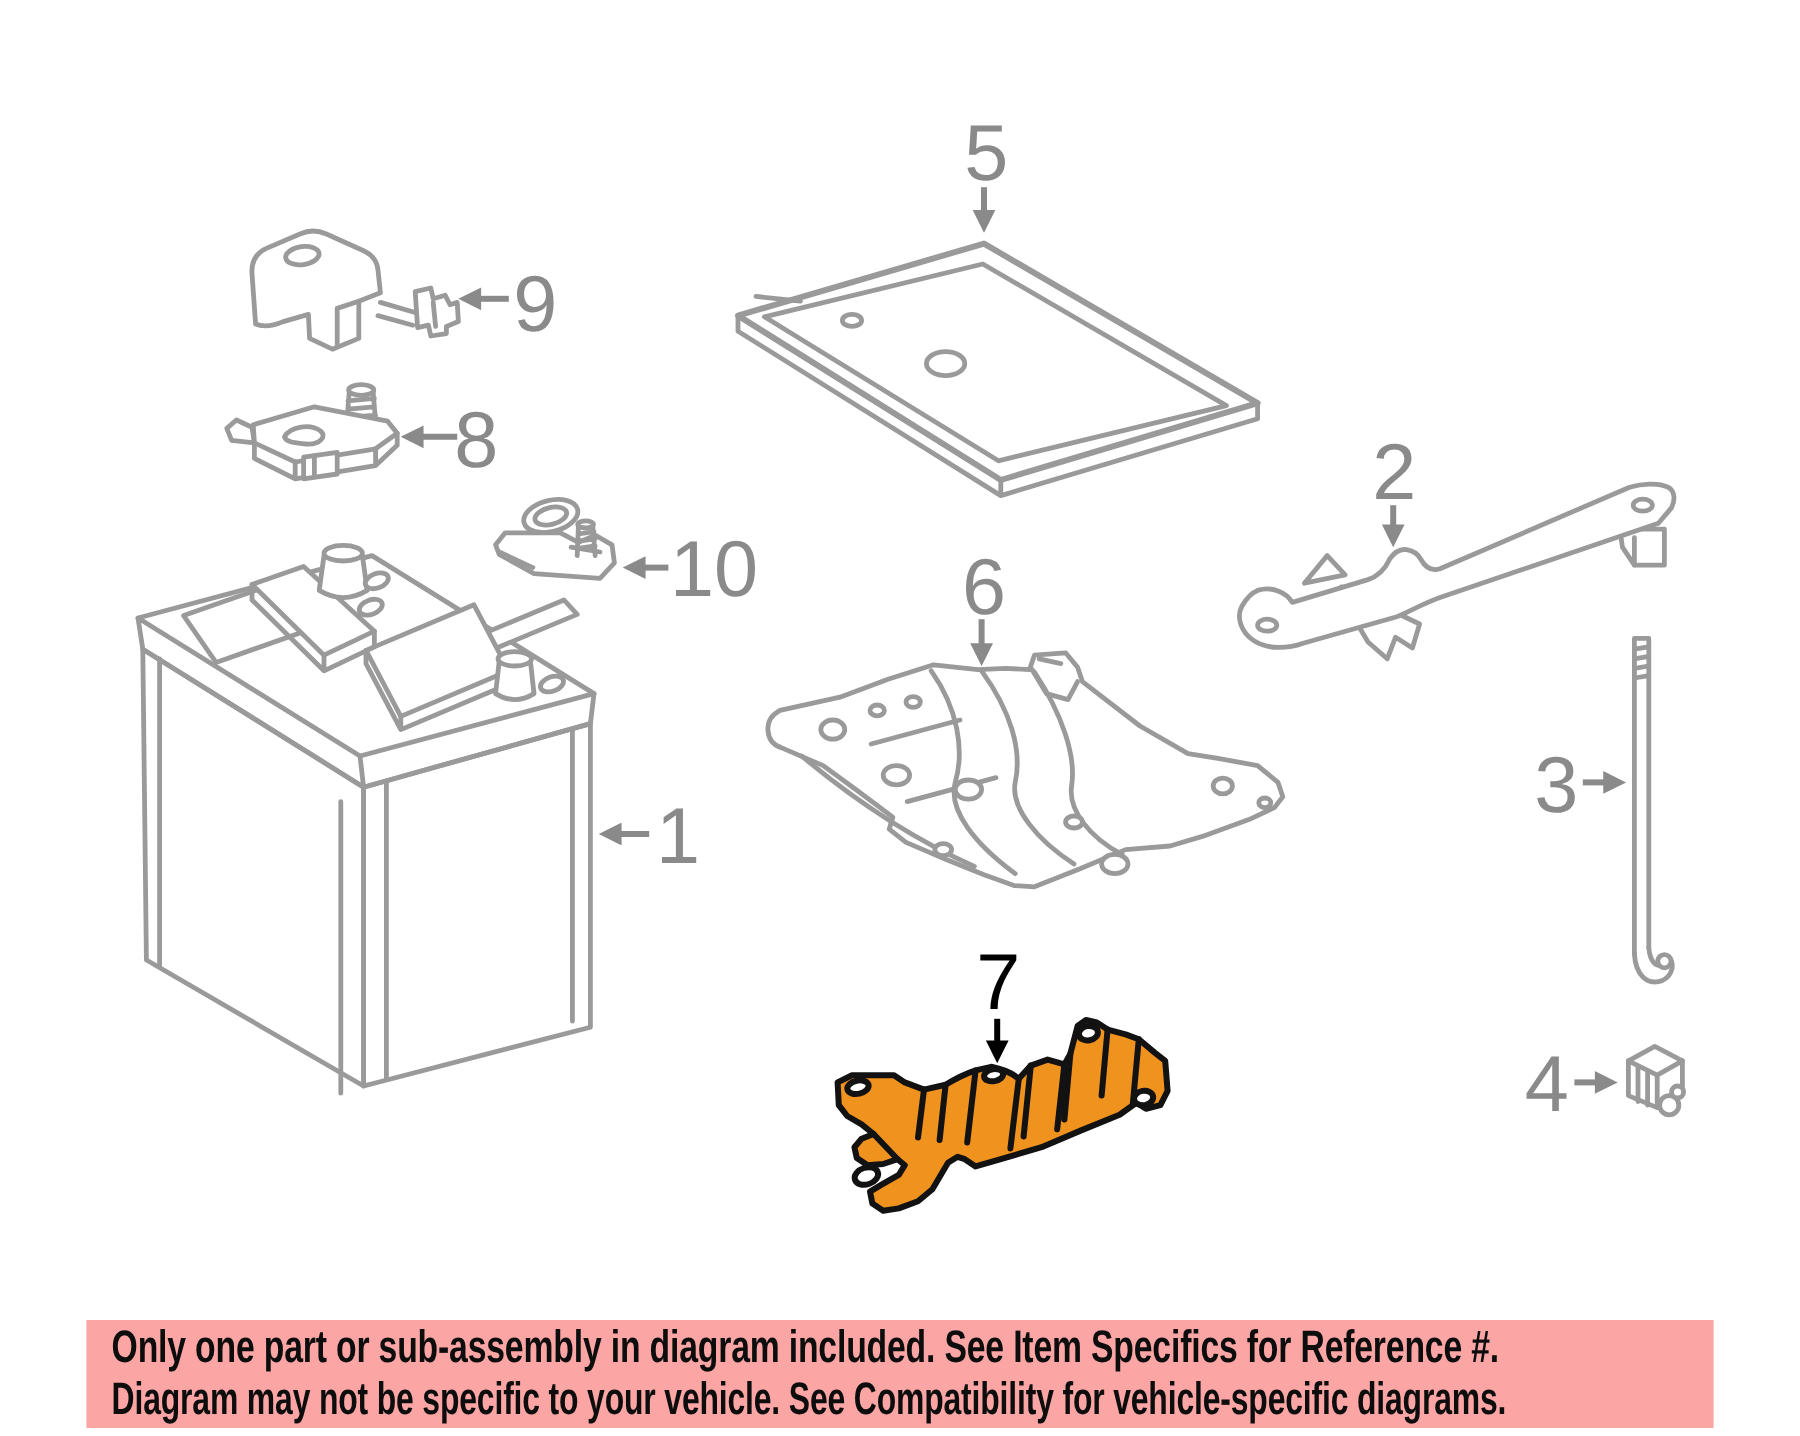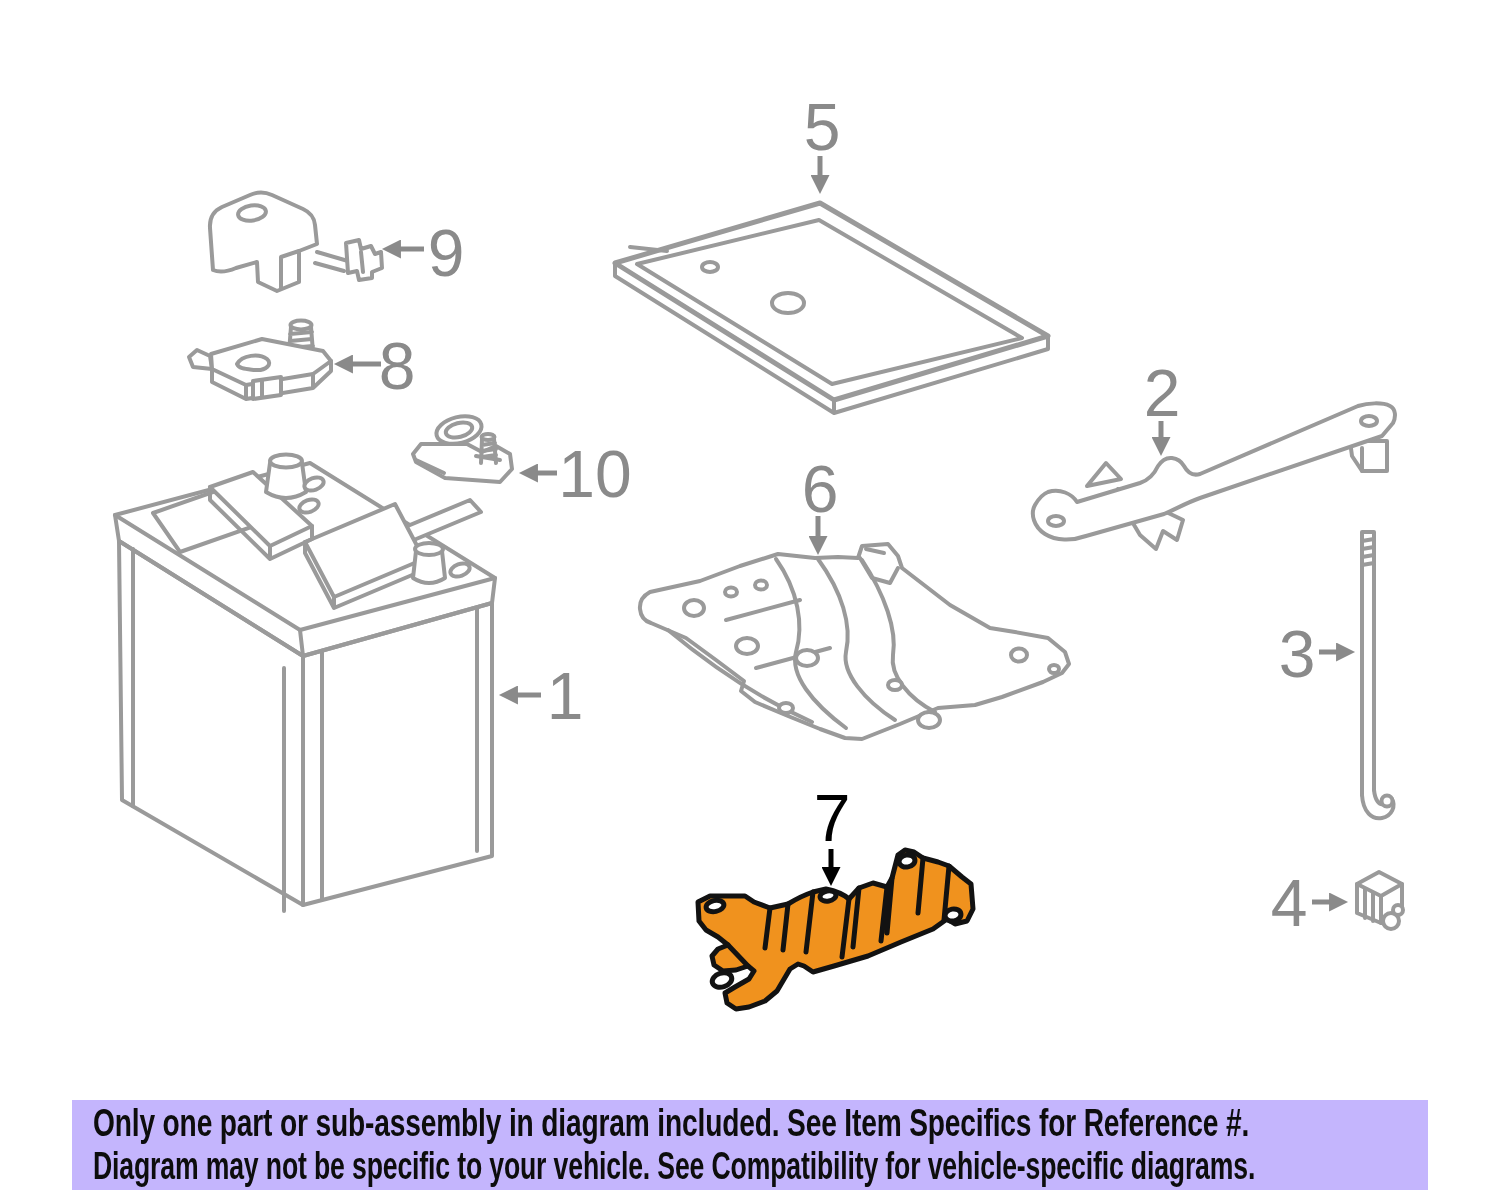--- a/index.html
+++ b/index.html
@@ -14,21 +14,21 @@
   .ref-label{
     font-family:"Liberation Sans", sans-serif;
     font-size:66px;
     fill:#8A8A8A;
   }
   .ref-label.hl{fill:#000000;}
   .banner{
     position:absolute;
     left:72px;top:1100px;
     width:1356px;height:90px;
-    background:#c4b5fd;
+    background:#fca5a5;
     display:flex;flex-direction:column;justify-content:center;
     padding-left:21px;box-sizing:border-box;
     overflow:hidden;
   }
   .banner .ln{
     font-weight:700;
     font-size:38px;
     line-height:43px;
     color:#0D0D0D;
     white-space:nowrap;

